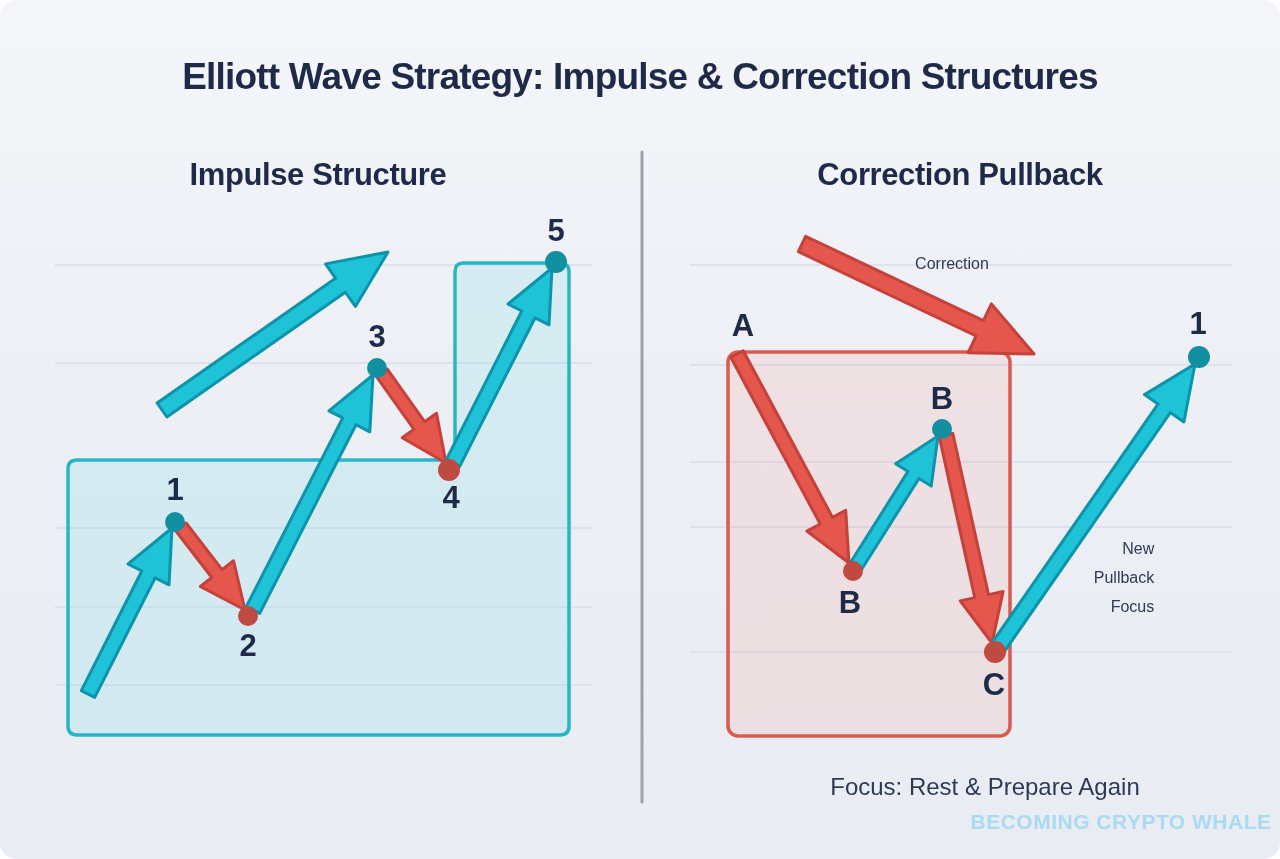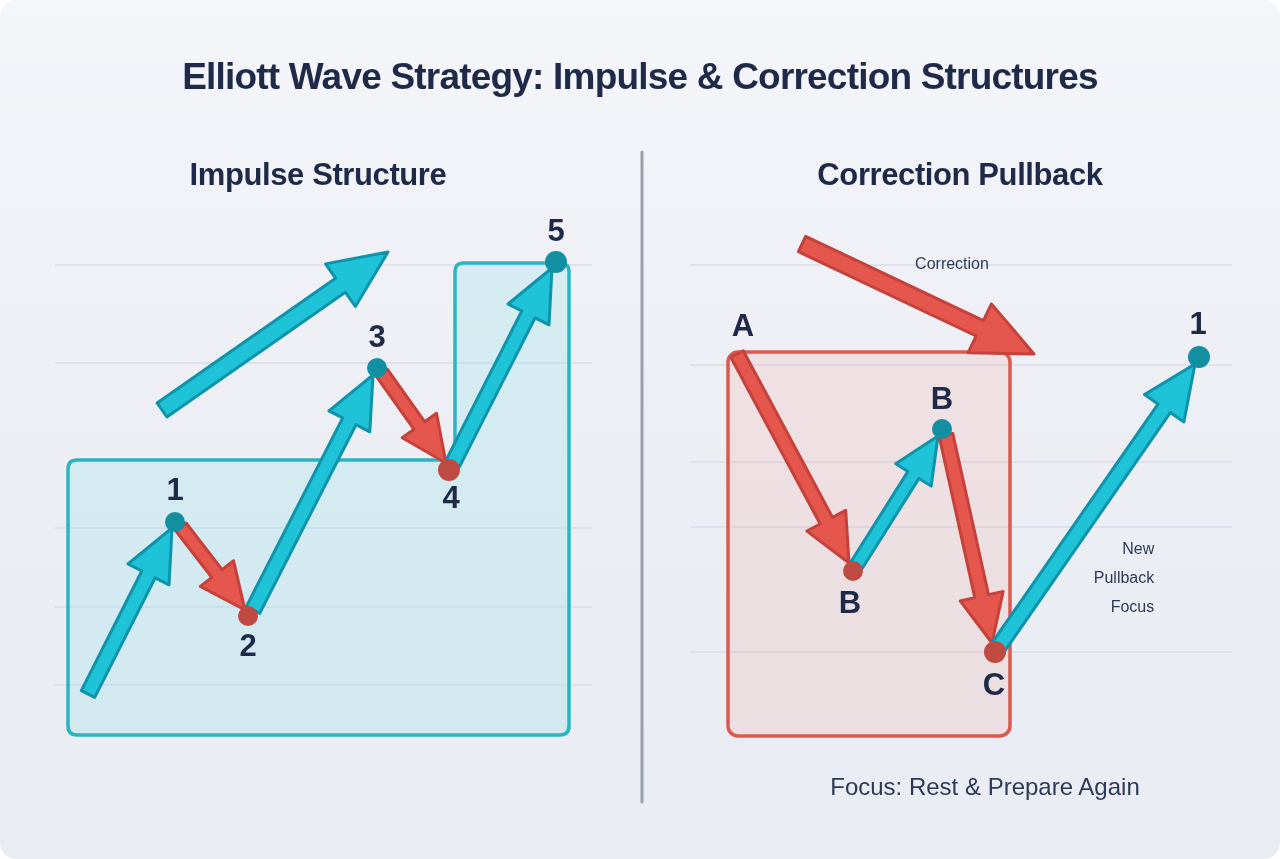--- a/index.html
+++ b/index.html
@@ -111,13 +111,14 @@
   <div class="txt wave-num" style="left:1198px;top:324px;">1</div>
 
   <div class="txt body-label multi-line" style="left:1124px;top:577px;">
     <div>New</div>
     <div>Pullback</div>
     <div>Focus</div>
   </div>
 
   <div class="txt focus-line" style="left:965px;top:787px;margin-left:20px;">Focus: Rest &amp; Prepare Again</div>
 
+  <div class="txt watermark" style="left:1121px;top:822px;">BECOMING CRYPTO WHALE</div>
 </div>
 
 </body></html>

